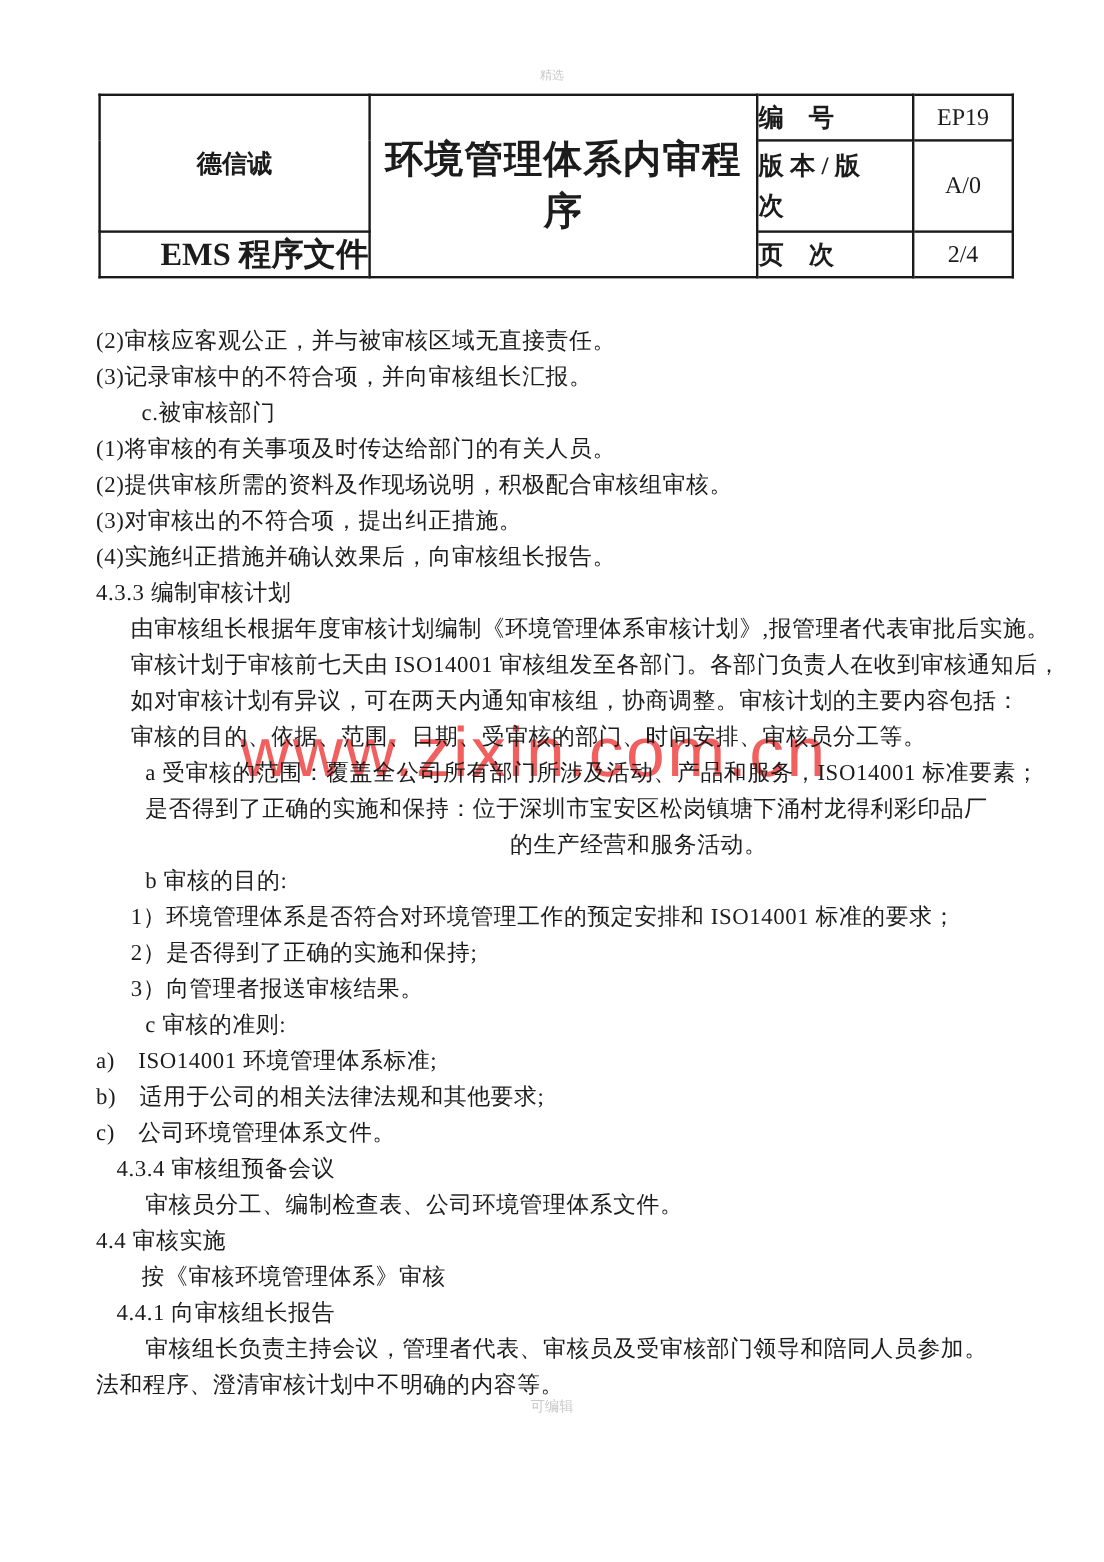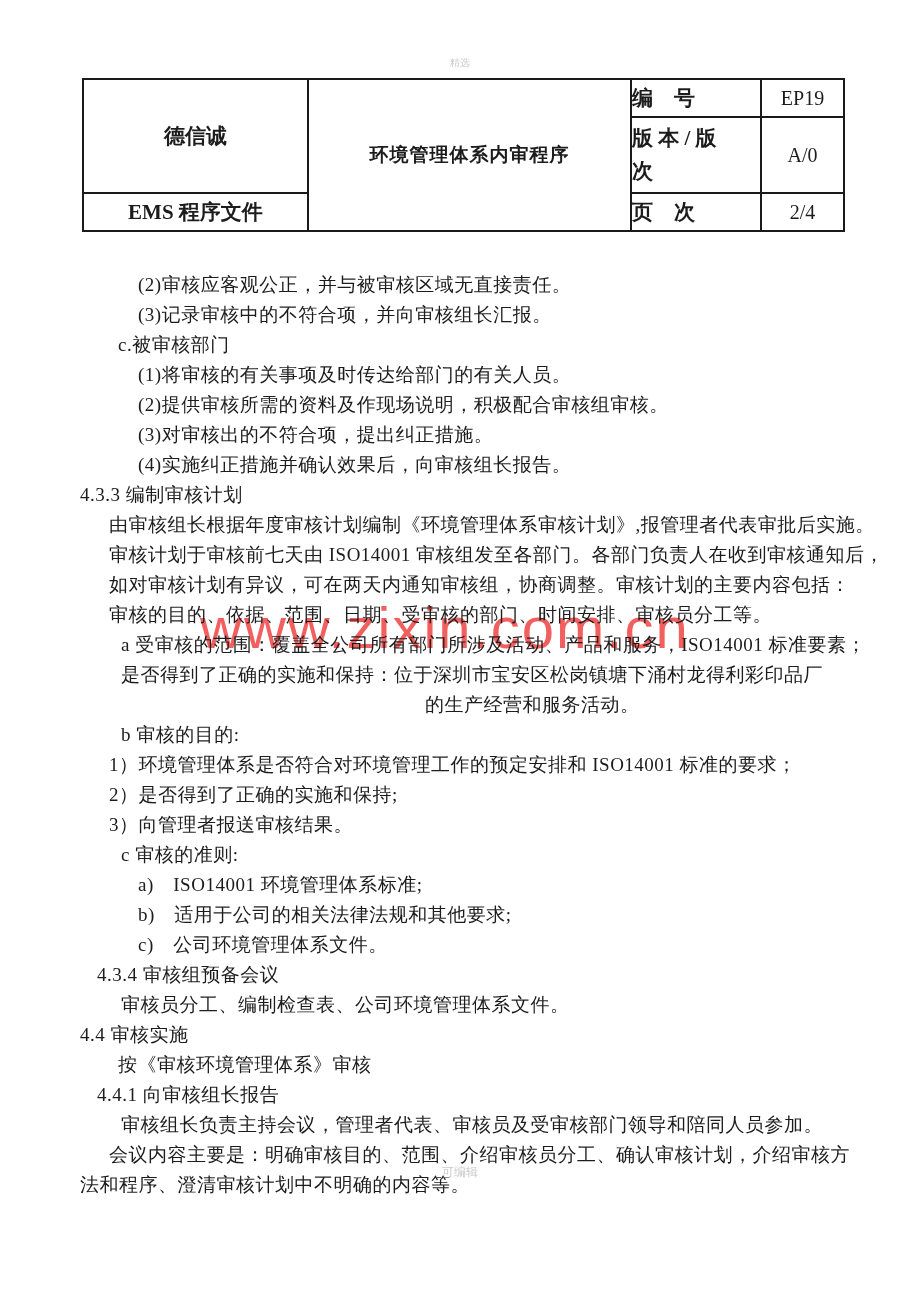--- a/index.html
+++ b/index.html
@@ -23,37 +23,37 @@
   }
   
   table.doc-header{
     position:absolute;left:82px;top:78px;width:761px;z-index:1;
     border-collapse:collapse;table-layout:fixed;
   }
   table.doc-header td{
     border:2px solid #1a1a1a;padding:0;vertical-align:middle;
   }
   td.cell-company{padding-left:14px;font-weight:bold;font-size:21px;text-align:center;}
-  td.cell-doctype{text-align:center;font-weight:bold;font-size:21px;}
-  td.cell-title{text-align:center;font-weight:bold;font-size:19px;letter-spacing:1px;}
+  td.cell-doctype{text-align:right;font-weight:bold;font-size:27px;}
+  td.cell-title{text-align:center;font-weight:bold;font-size:32px;letter-spacing:1px;}
   td.cell-label{padding-left:10px;font-weight:bold;font-size:21px;
     white-space:pre-line;line-height:33px;}
   td.cell-value{text-align:center;font-size:20px;}
   
   .content{
     position:absolute;left:80px;top:270px;width:770px;z-index:1;
     font-size:19px;line-height:30px;letter-spacing:.5px;
   }
   .line{white-space:nowrap;}
   .ml0{margin-left:0;}
   .ml17{margin-left:17px;}
   .ml29{margin-left:29px;}
   .ml38{margin-left:38px;}
   .ml41{margin-left:41px;}
-  .ml58{margin-left:58px;}
+  .ml58{}
   .mlc{margin-left:345px;}
 </style>
 </head>
 <body>
 
 <div class="page">
 
   <div class="mark mark-top">精选</div>
 
   <div class="watermark">www.zixin.com.cn</div>
@@ -108,19 +108,18 @@
     <div class="line ml41">c 审核的准则:</div>
     <div class="line ml58">a)　ISO14001 环境管理体系标准;</div>
     <div class="line ml58">b)　适用于公司的相关法律法规和其他要求;</div>
     <div class="line ml58">c)　公司环境管理体系文件。</div>
     <div class="line ml17">4.3.4 审核组预备会议</div>
     <div class="line ml41">审核员分工、编制检查表、公司环境管理体系文件。</div>
     <div class="line ml0">4.4 审核实施</div>
     <div class="line ml38">按《审核环境管理体系》审核</div>
     <div class="line ml17">4.4.1 向审核组长报告</div>
     <div class="line ml41">审核组长负责主持会议，管理者代表、审核员及受审核部门领导和陪同人员参加。</div>
-    <div class="line ml29">会议内容主要是：明确审核目的、范围、介绍审核员分工、确认审核计划，介绍审核方</div>
     <div class="line ml0">法和程序、澄清审核计划中不明确的内容等。</div>
   </div>
 
   <div class="mark mark-bottom">可编辑</div>
 
 </div>
 
 </body></html>

